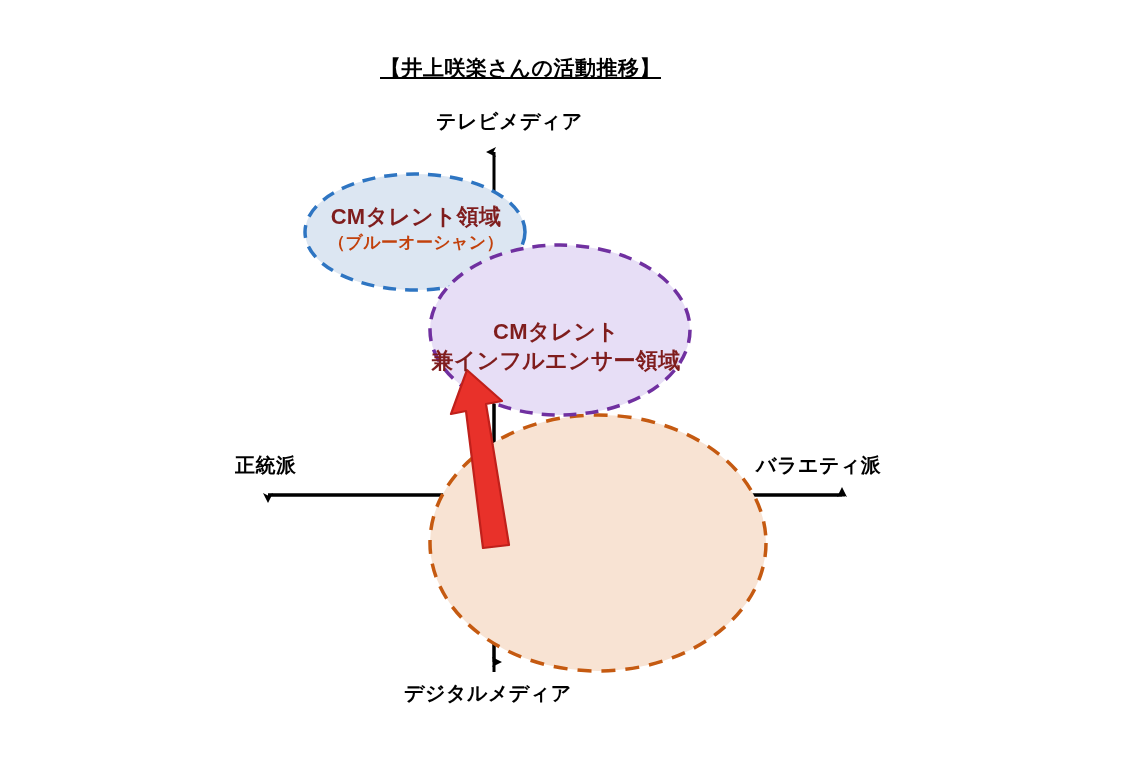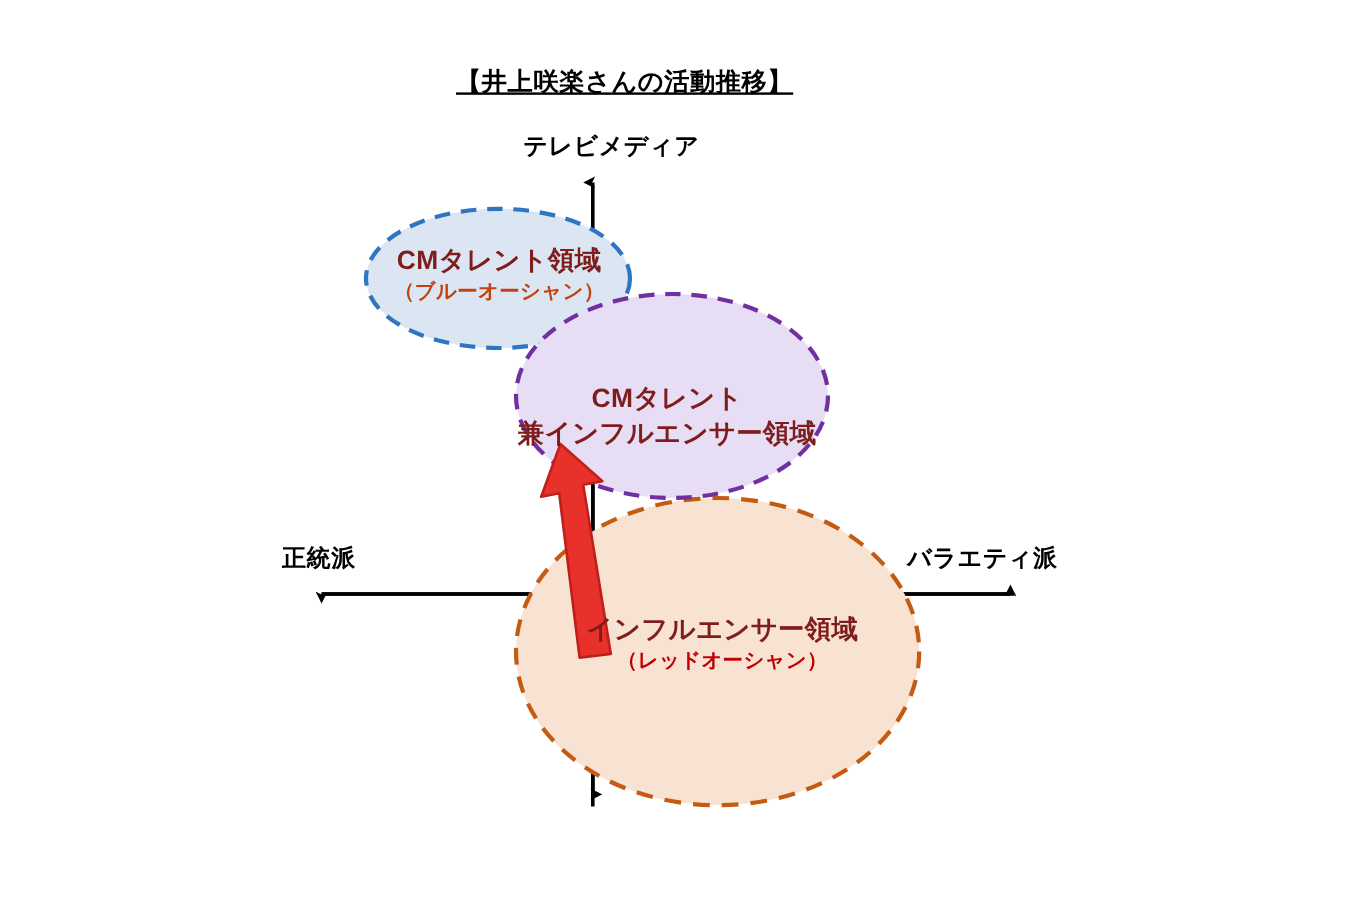--- a/index.html
+++ b/index.html
@@ -134,31 +134,28 @@
     <ellipse cx="560" cy="330" rx="130" ry="85" fill="#e7def6" stroke="#7030a0" stroke-width="3.5" stroke-dasharray="13 9"></ellipse>
 
     <g>
       <path d="M 483 548 L 509 545 L 486 404 L 502 401 L 467 370 L 451 414 L 466 411 Z" fill="#e8312a" stroke="#c0201b" stroke-width="2.2" stroke-linejoin="round"></path>
     </g>
   </svg>
 
   <div class="label" id="chart-title">【井上咲楽さんの活動推移】</div>
 
   <div class="label axis-label" id="axis-label-top">テレビメディア</div>
+  <div class="label axis-label" id="axis-label-bottom">デジタルメディア</div>
   <div class="label axis-label" id="axis-label-left">正統派</div>
   <div class="label axis-label" id="axis-label-right">バラエティ派</div>
 
   <div class="zone-text" id="zone-text-blue">
     <div class="zone-title">CMタレント領域</div>
     <div class="zone-sub">（ブルーオーシャン）</div>
   </div>
 
   <div class="zone-text" id="zone-text-purple">
     <div class="zone-title">CMタレント</div>
     <div class="zone-title">兼インフルエンサー領域</div>
   </div>
 
-  <div class="zone-text" id="zone-text-orange">
-    <div class="zone-title">インフルエンサー領域</div>
-    <div class="zone-sub">（レッドオーシャン）</div>
-  </div>
 
 </div>
 
 </body></html>

